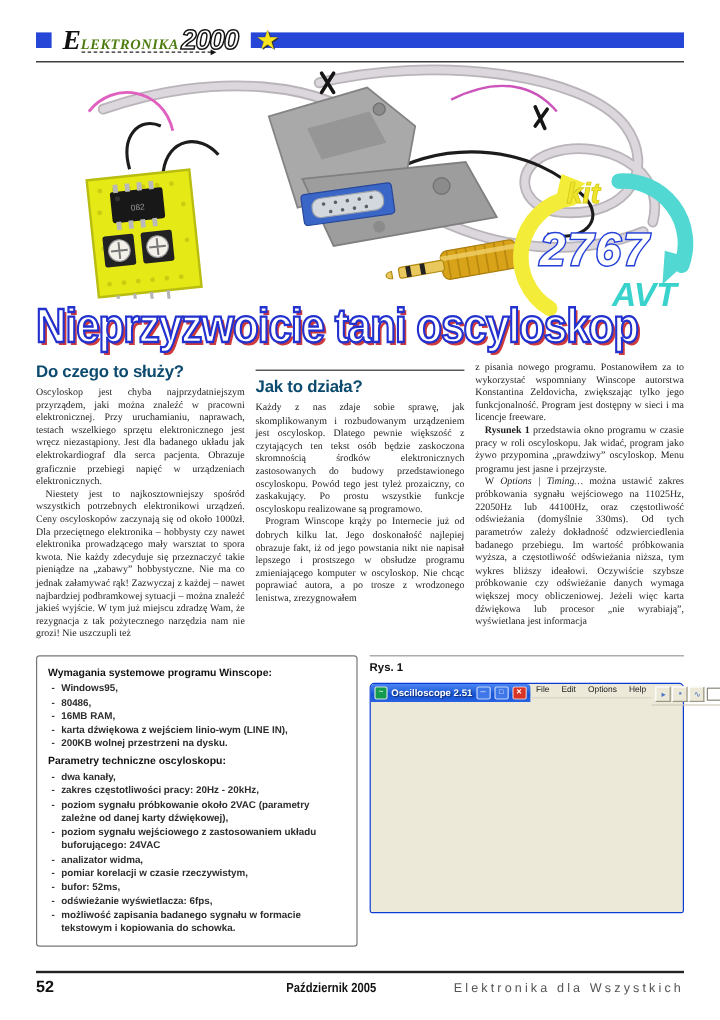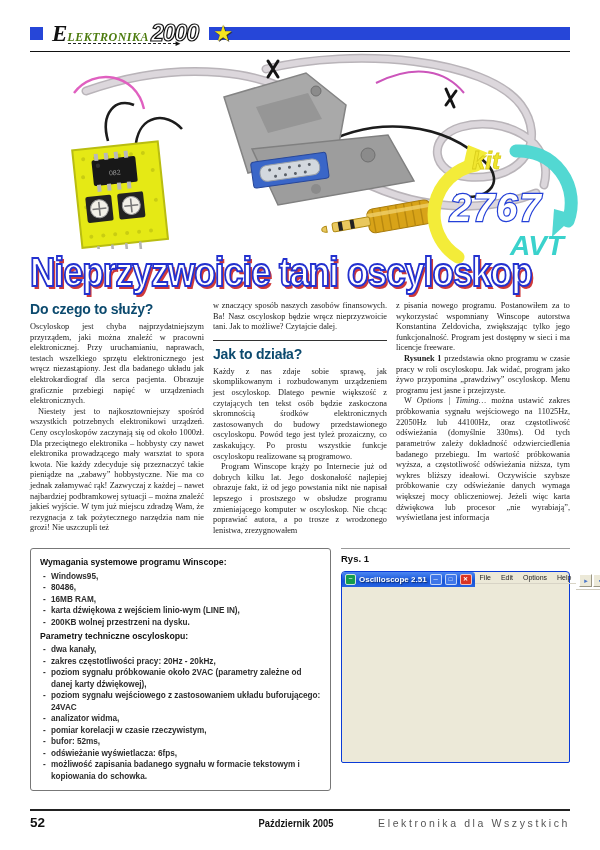--- a/index.html
+++ b/index.html
@@ -34,21 +34,21 @@
   .col{flex:1;font-family:"Liberation Serif",serif;font-size:8.3px;line-height:1.28;
        text-align:justify;color:#1c1c1c;}
   .col p{margin:0;}
   .col p.ind{text-indent:8px;}
   .sec-heading{font-family:"Liberation Sans",sans-serif;font-weight:bold;color:#0c4a6e;
                font-size:14px;margin:0 0 3px;letter-spacing:-.2px;}
   .sec-heading.h2{margin-top:1px;}
   .col-hr{border:none;border-top:1.1px solid #333;margin:7px 0 5px;}
   
   .bottom{display:flex;gap:10px;margin-top:12px;align-items:flex-start;}
-  .req-box{width:301px;box-sizing:border-box;border:1.2px solid #777;border-radius:3px;
+  .req-box{width:268px;box-sizing:border-box;border:1.2px solid #777;border-radius:3px;
            padding:7px 9px 8px;font-size:8.2px;line-height:1.4;color:#2d2d2d;font-weight:bold;}
   .req-title{font-size:8.7px;margin:0 0 2px;color:#111;}
   .req-title.t2{margin-top:2px;}
   ul.req{list-style:none;margin:0;padding:0 0 0 11px;}
   ul.req li{position:relative;}
   ul.req li::before{content:"-";position:absolute;left:-8px;}
   
   .figure{flex:1;min-width:0;}
   .fig-rule{border:none;border-top:1.2px solid #999;margin:0 0 4px;}
   .fig-label{font-weight:bold;font-size:9.5px;margin:0 0 7px;color:#111;}
@@ -102,21 +102,21 @@
   .st-cell{border:1px solid;border-color:#9a9684 #fff #fff #9a9684;margin:1px 0 1px 1px;
            padding:0 2px;display:flex;align-items:center;white-space:nowrap;box-sizing:border-box;}
   .st-1{width:46px;}.st-2{width:52px;}.st-3{width:44px;}.st-4{width:42px;}.st-5{width:40px;}
   .st-fill{flex:1;}
   
   .footer{position:absolute;left:30px;right:30px;bottom:20px;}
   .footer-rule{border:none;border-top:2px solid #222;margin:0 0 4px;}
   .footer-row{display:flex;align-items:baseline;}
   .page-num{font-weight:bold;font-size:13.5px;color:#111;}
   .issue{margin-left:auto;font-weight:bold;font-size:11px;transform:scaleX(.85);transform-origin:center;color:#111;}
-  .mag-name{margin-left:38px;font-size:10.5px;letter-spacing:2.6px;color:#555;}
+  .mag-name{margin-left:58px;font-size:10.5px;letter-spacing:2.6px;color:#555;}
 </style>
 </head>
 <body>
 
 <div class="page">
 
   
   <div class="masthead">
     <div class="mh-square"></div>
     <div class="logo">
@@ -266,21 +266,20 @@
   <h1 class="main-title">Nieprzyzwoicie tani oscyloskop</h1>
 
   
   <div class="cols">
     <div class="col">
       <h2 class="sec-heading">Do czego to służy?</h2>
       <p>Oscyloskop jest chyba najprzydatniejszym przyrządem, jaki można znaleźć w pracowni elektronicznej. Przy uruchamianiu, naprawach, testach wszelkiego sprzętu elektronicznego jest wręcz niezastąpiony. Jest dla badanego układu jak elektrokardiograf dla serca pacjenta. Obrazuje graficznie przebiegi napięć w urządzeniach elektronicznych.</p>
       <p class="ind">Niestety jest to najkosztowniejszy spośród wszystkich potrzebnych elektronikowi urządzeń. Ceny oscyloskopów zaczynają się od około 1000zł. Dla przeciętnego elektronika – hobbysty czy nawet elektronika prowadzącego mały warsztat to spora kwota. Nie każdy zdecyduje się przeznaczyć takie pieniądze na „zabawy” hobbystyczne. Nie ma co jednak załamywać rąk! Zazwyczaj z każdej – nawet najbardziej podbramkowej sytuacji – można znaleźć jakieś wyjście. W tym już miejscu zdradzę Wam, że rezygnacja z tak pożytecznego narzędzia nam nie grozi! Nie uszczupli też</p>
     </div>
     <div class="col">
-      <p>w znaczący sposób naszych zasobów finansowych. Ba! Nasz oscyloskop będzie wręcz nieprzyzwoicie tani. Jak to możliwe? Czytajcie dalej.</p>
       <hr class="col-hr">
       <h2 class="sec-heading h2">Jak to działa?</h2>
       <p>Każdy z nas zdaje sobie sprawę, jak skomplikowanym i rozbudowanym urządzeniem jest oscyloskop. Dlatego pewnie większość z czytających ten tekst osób będzie zaskoczona skromnością środków elektronicznych zastosowanych do budowy przedstawionego oscyloskopu. Powód tego jest tyleż prozaiczny, co zaskakujący. Po prostu wszystkie funkcje oscyloskopu realizowane są programowo.</p>
       <p class="ind">Program Winscope krąży po Internecie już od dobrych kilku lat. Jego doskonałość najlepiej obrazuje fakt, iż od jego powstania nikt nie napisał lepszego i prostszego w obsłudze programu zmieniającego komputer w oscyloskop. Nie chcąc poprawiać autora, a po trosze z wrodzonego lenistwa, zrezygnowałem</p>
     </div>
     <div class="col">
       <p>z pisania nowego programu. Postanowiłem za to wykorzystać wspomniany Winscope autorstwa Konstantina Zeldovicha, zwiększając tylko jego funkcjonalność. Program jest dostępny w sieci i ma licencje freeware.</p>
       <p class="ind"><b>Rysunek 1</b><span> przedstawia okno programu w czasie pracy w roli oscyloskopu. Jak widać, program jako żywo przypomina „prawdziwy” oscyloskop. Menu programu jest jasne i przejrzyste.</span></p>
       <p class="ind"><span>W </span><i>Options | Timing…</i><span> można ustawić zakres próbkowania sygnału wejściowego na 11025Hz, 22050Hz lub 44100Hz, oraz częstotliwość odświeżania (domyślnie 330ms). Od tych parametrów zależy dokładność odzwierciedlenia badanego przebiegu. Im wartość próbkowania wyższa, a częstotliwość odświeżania niższa, tym wykres bliższy ideałowi. Oczywiście szybsze próbkowanie czy odświeżanie danych wymaga większej mocy obliczeniowej. Jeżeli więc karta dźwiękowa lub procesor „nie wyrabiają”, wyświetlana jest informacja</span></p>
     </div>

